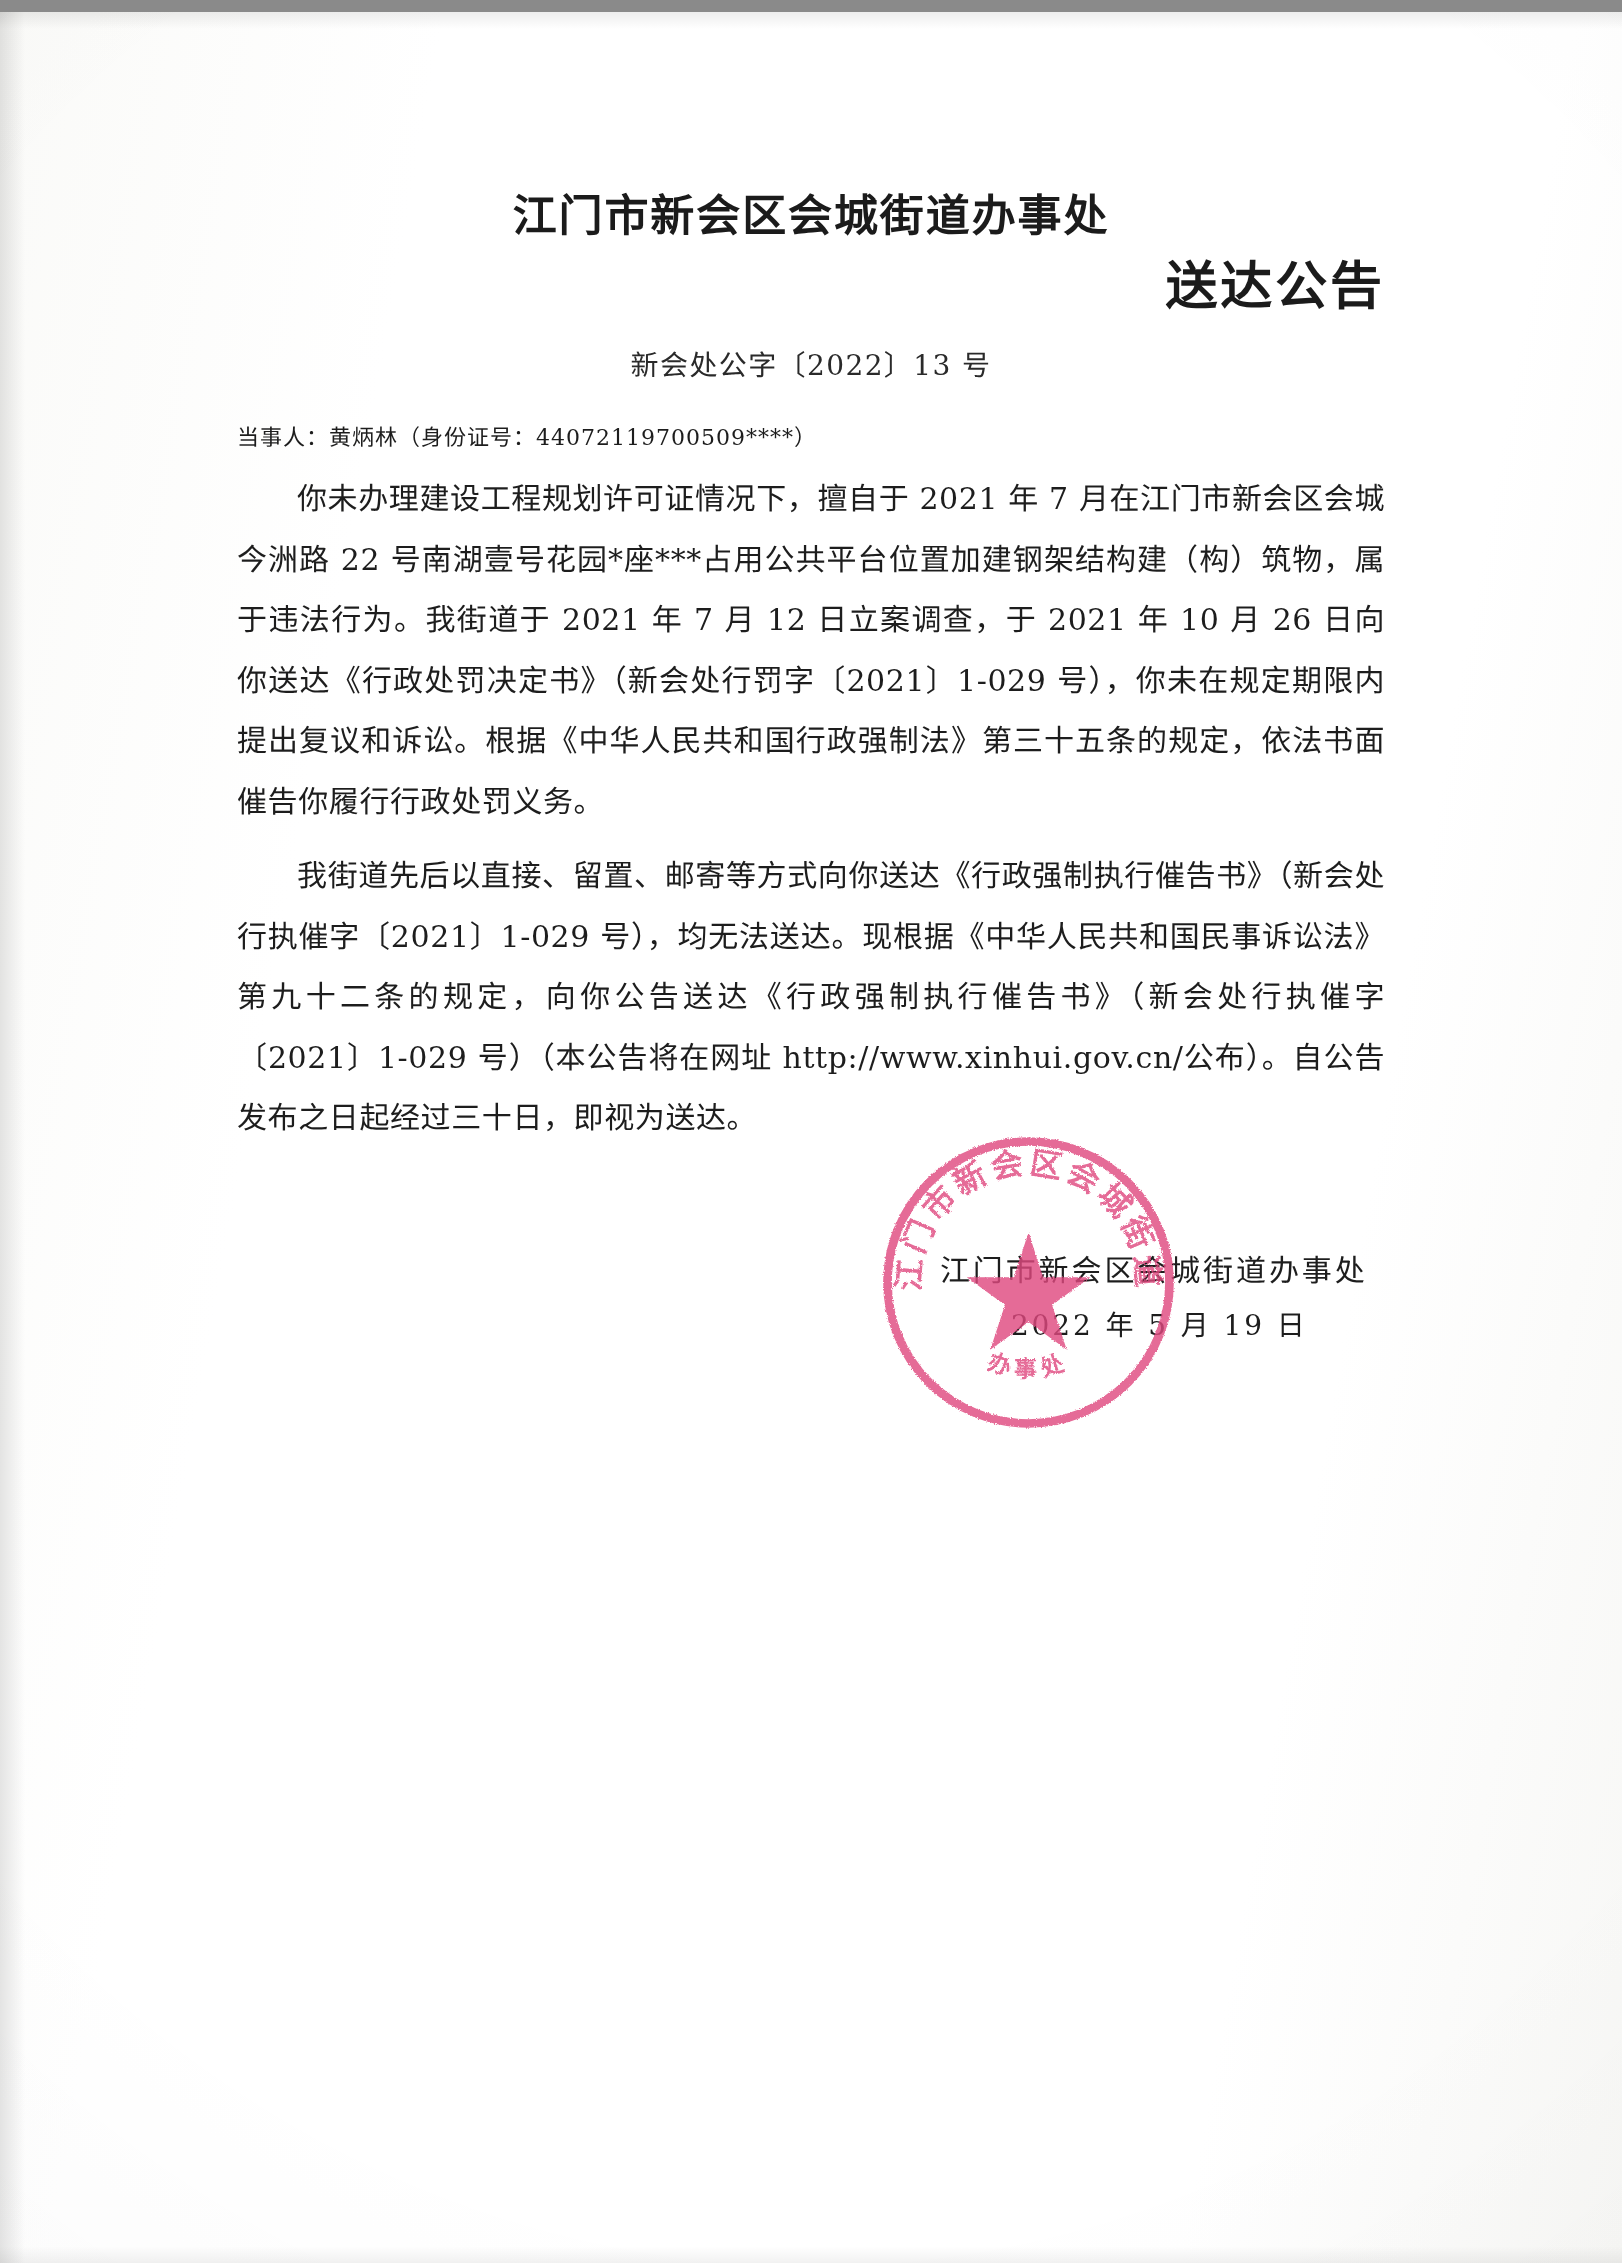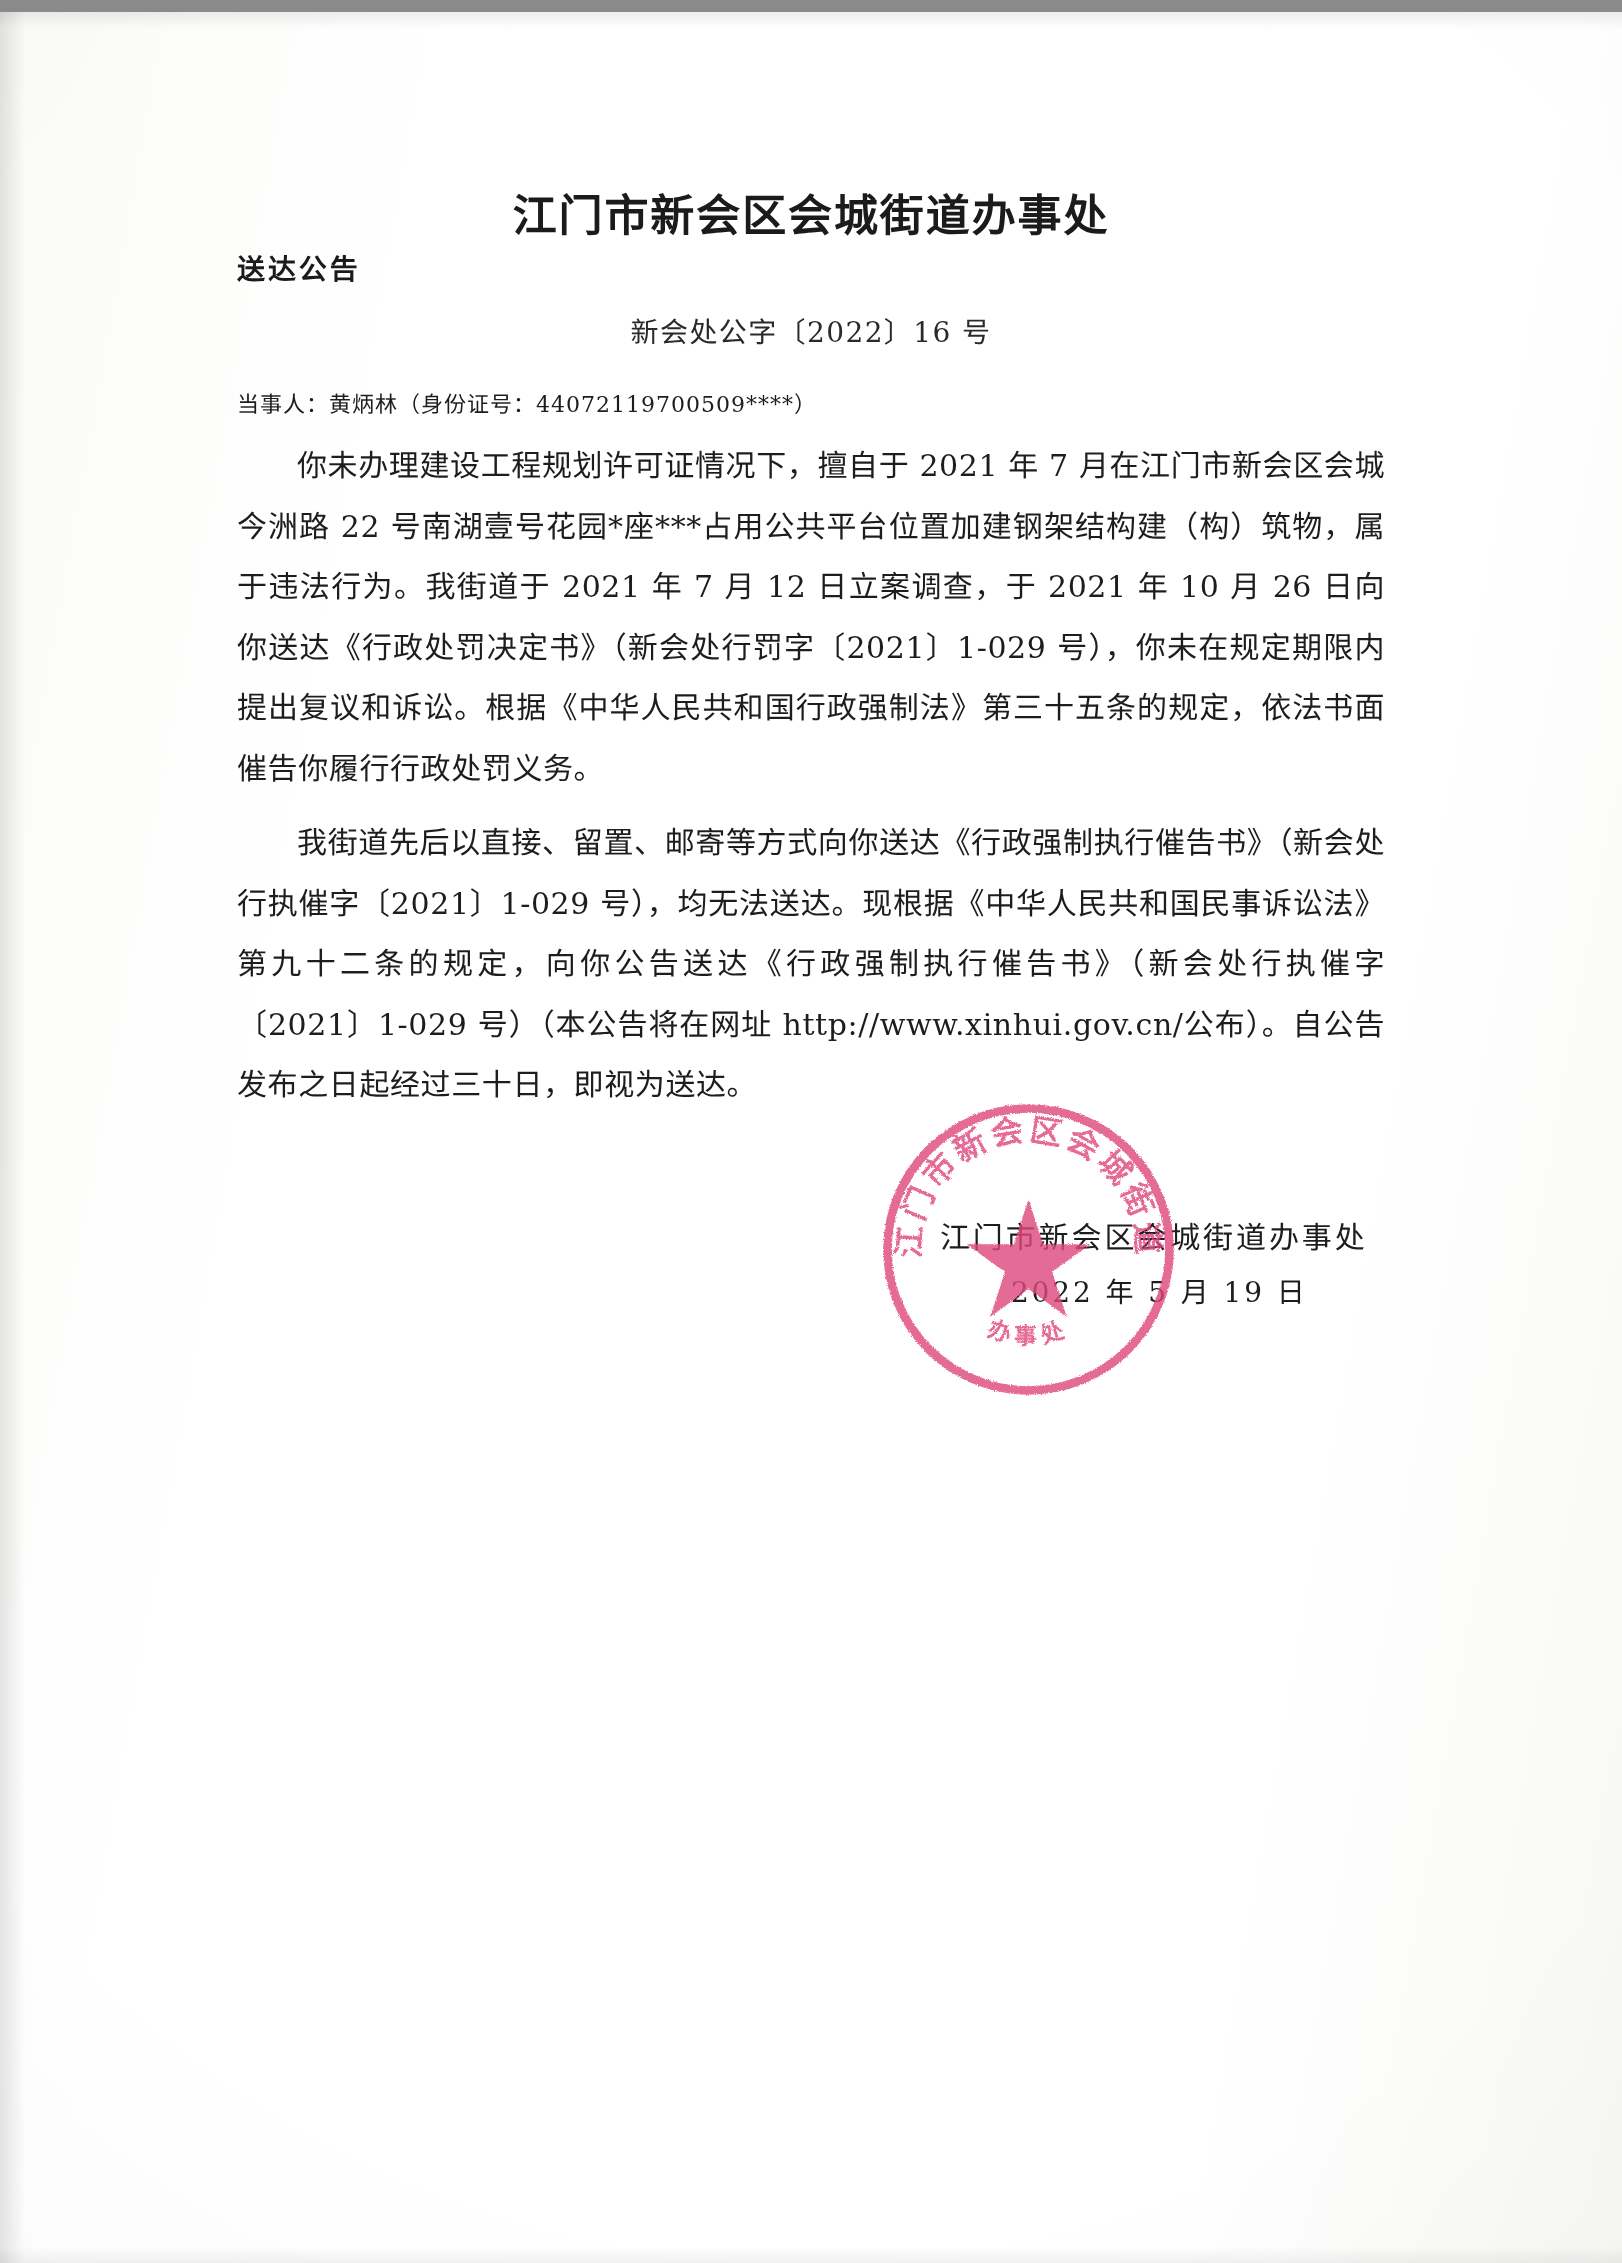--- a/index.html
+++ b/index.html
@@ -68,24 +68,24 @@
     text-align: center;
     font-family: "DejaVu Sans", "Liberation Sans", sans-serif;
     font-weight: bold;
     font-size: 44px;
     line-height: 1.38;
     color: #1b1b1b;
     letter-spacing: 1.9px;
     padding-top: 174px;
   }
   .doc-title-line2 {
-    text-align: left;
+    text-align: right;
     font-family: "DejaVu Sans", "Liberation Sans", sans-serif;
     font-weight: bold;
-    font-size: 28px;
+    font-size: 52px;
     line-height: 1.38;
     color: #1b1b1b;
     letter-spacing: 2.9px;
     margin-top: 3.9px;
   }
 
   .doc-number {
     text-align: center;
     font-size: 28px;
     color: #2a2a2a;
@@ -159,21 +159,21 @@
   <div class="edge-shadow-top"></div>
   <div class="edge-shadow-left"></div>
   <div class="edge-shadow-bottom"></div>
 
   <div class="content">
 
     <div class="doc-title">江门市新会区会城街道办事处</div>
 
     <div class="doc-title-line2">送达公告</div>
 
-    <div class="doc-number">新会处公字〔2022〕16 号</div>
+    <div class="doc-number">新会处公字〔2022〕13 号</div>
 
     <div class="party-line">当事人：黄炳林（身份证号：44072119700509****）</div>
 
     <div class="body-para">你未办理建设工程规划许可证情况下，擅自于 2021 年 7 月在江门市新会区会城今洲路 22 号南湖壹号花园*座***占用公共平台位置加建钢架结构建（构）筑物，属于违法行为。我街道于 2021 年 7 月 12 日立案调查，于 2021 年 10 月 26 日向你送达《行政处罚决定书》（新会处行罚字〔2021〕1-029 号），你未在规定期限内提出复议和诉讼。根据《中华人民共和国行政强制法》第三十五条的规定，依法书面催告你履行行政处罚义务。</div>
 
     <div class="body-para">我街道先后以直接、留置、邮寄等方式向你送达《行政强制执行催告书》（新会处行执催字〔2021〕1-029 号），均无法送达。现根据《中华人民共和国民事诉讼法》第九十二条的规定，向你公告送达《行政强制执行催告书》（新会处行执催字〔2021〕1-029 号）（本公告将在网址 http://www.xinhui.gov.cn/公布）。自公告发布之日起经过三十日，即视为送达。</div>
 
 
     <div class="signature-block">
 

